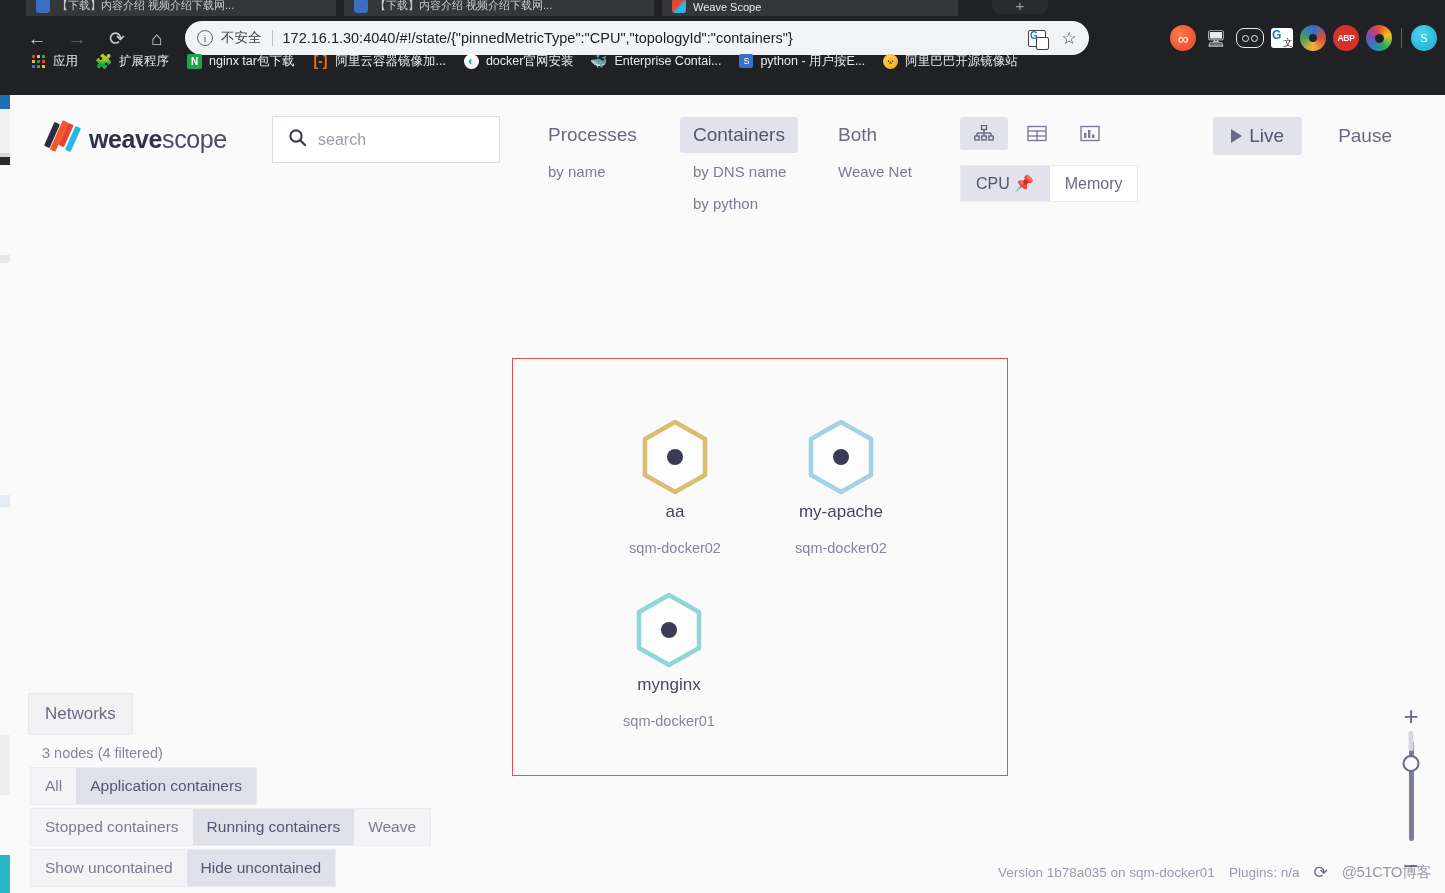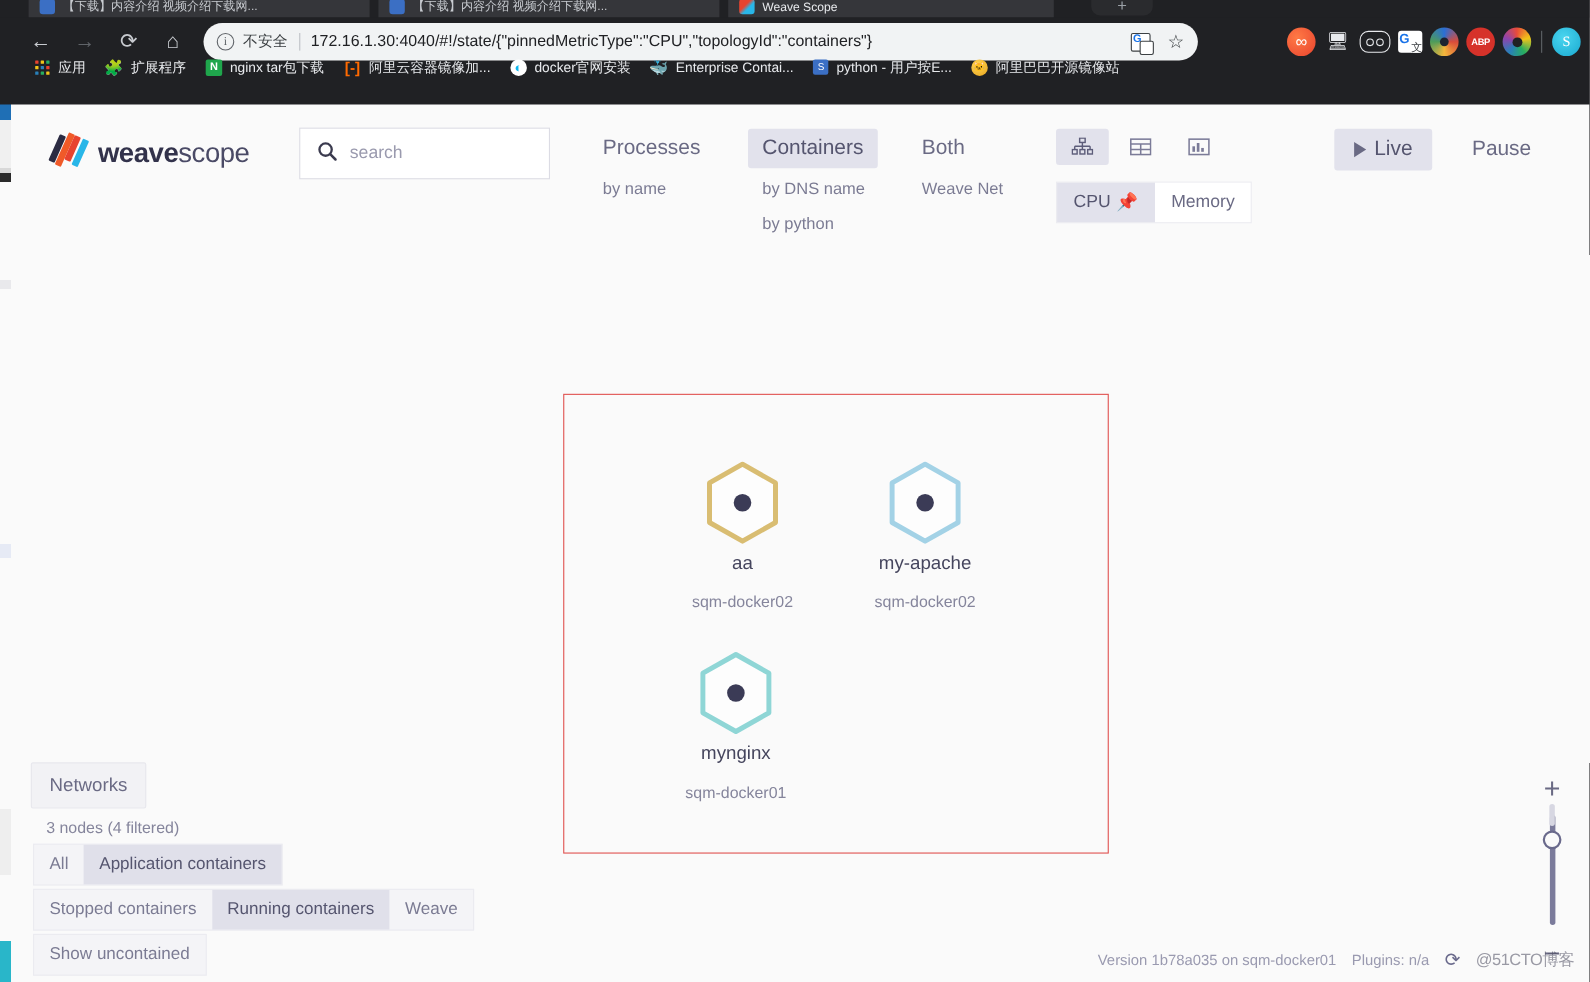--- a/index.html
+++ b/index.html
@@ -584,20 +584,21 @@
     </div>
 
     <div class="filter-row r2">
       <div class="filter-opt">Stopped containers</div>
       <div class="filter-opt sel">Running containers</div>
       <div class="filter-opt">Weave</div>
     </div>
 
     <div class="filter-row r3">
       <div class="filter-opt">Show uncontained</div>
+      <div class="filter-opt sel">Hide uncontained</div>
     </div>
 
     <div class="zoom-ctl">
       <div class="zoom-plus">+</div>
       <div class="zoom-track">
         <div class="zoom-track-top"></div>
         <div class="zoom-handle"></div>
       </div>
       <div class="zoom-minus">−</div>
     </div>

